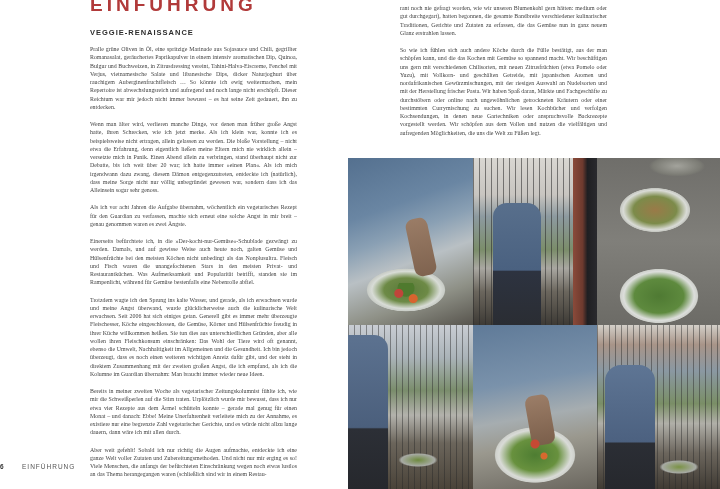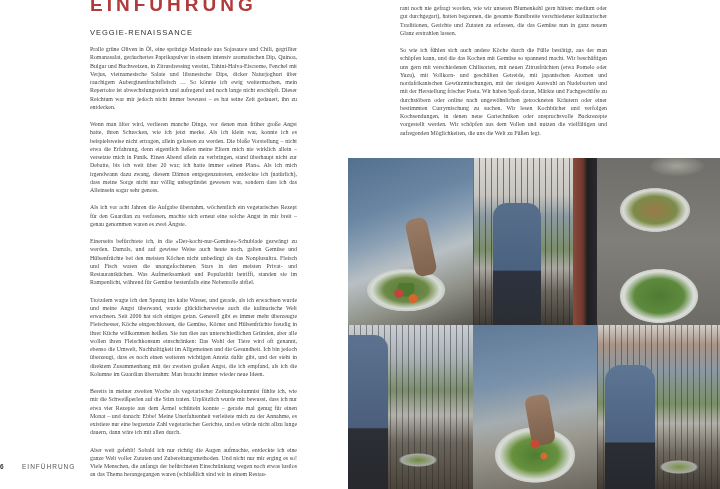--- a/index.html
+++ b/index.html
@@ -6,21 +6,21 @@
   body { width:720px; height:489px; background:#ffffff; position:relative; overflow:hidden;
          font-family:"Liberation Serif", serif; color:#3a3a3a; }
   .page { position:absolute; top:0; }
   .left-page { left:0; width:345px; height:351px; }
   .right-page { left:345px; width:375px; height:489px; }
 
   .chapter-title { position:absolute; left:90px; top:-6px; margin:0;
     font-family:"Liberation Sans", sans-serif; font-weight:bold; font-size:19px;
     letter-spacing:4px; color:#b13a3a; }
   .section-title { position:absolute; left:90px; top:28px; margin:0;
-    font-family:"Liberation Sans", sans-serif; font-weight:normal; font-size:7.5px;
+    font-family:"Liberation Sans", sans-serif; font-weight:bold; font-size:7.5px;
     letter-spacing:1px; color:#2e2e2e; }
 
   .col { position:absolute; font-size:5.9px; line-height:8.25px; text-align:justify; color:#444; }
   .col p { margin:0 0 9px 0; hyphens:auto; }
   .left-col { left:90px; top:45px; width:207px; }
   .right-col { left:400px; top:4px; width:207px; }
 
   .footer { position:absolute; left:0; top:463px; font-family:"Liberation Sans", sans-serif;
     font-size:6.5px; color:#555; }
   .footer .num { position:absolute; left:0; top:0; font-weight:bold; color:#333; }

